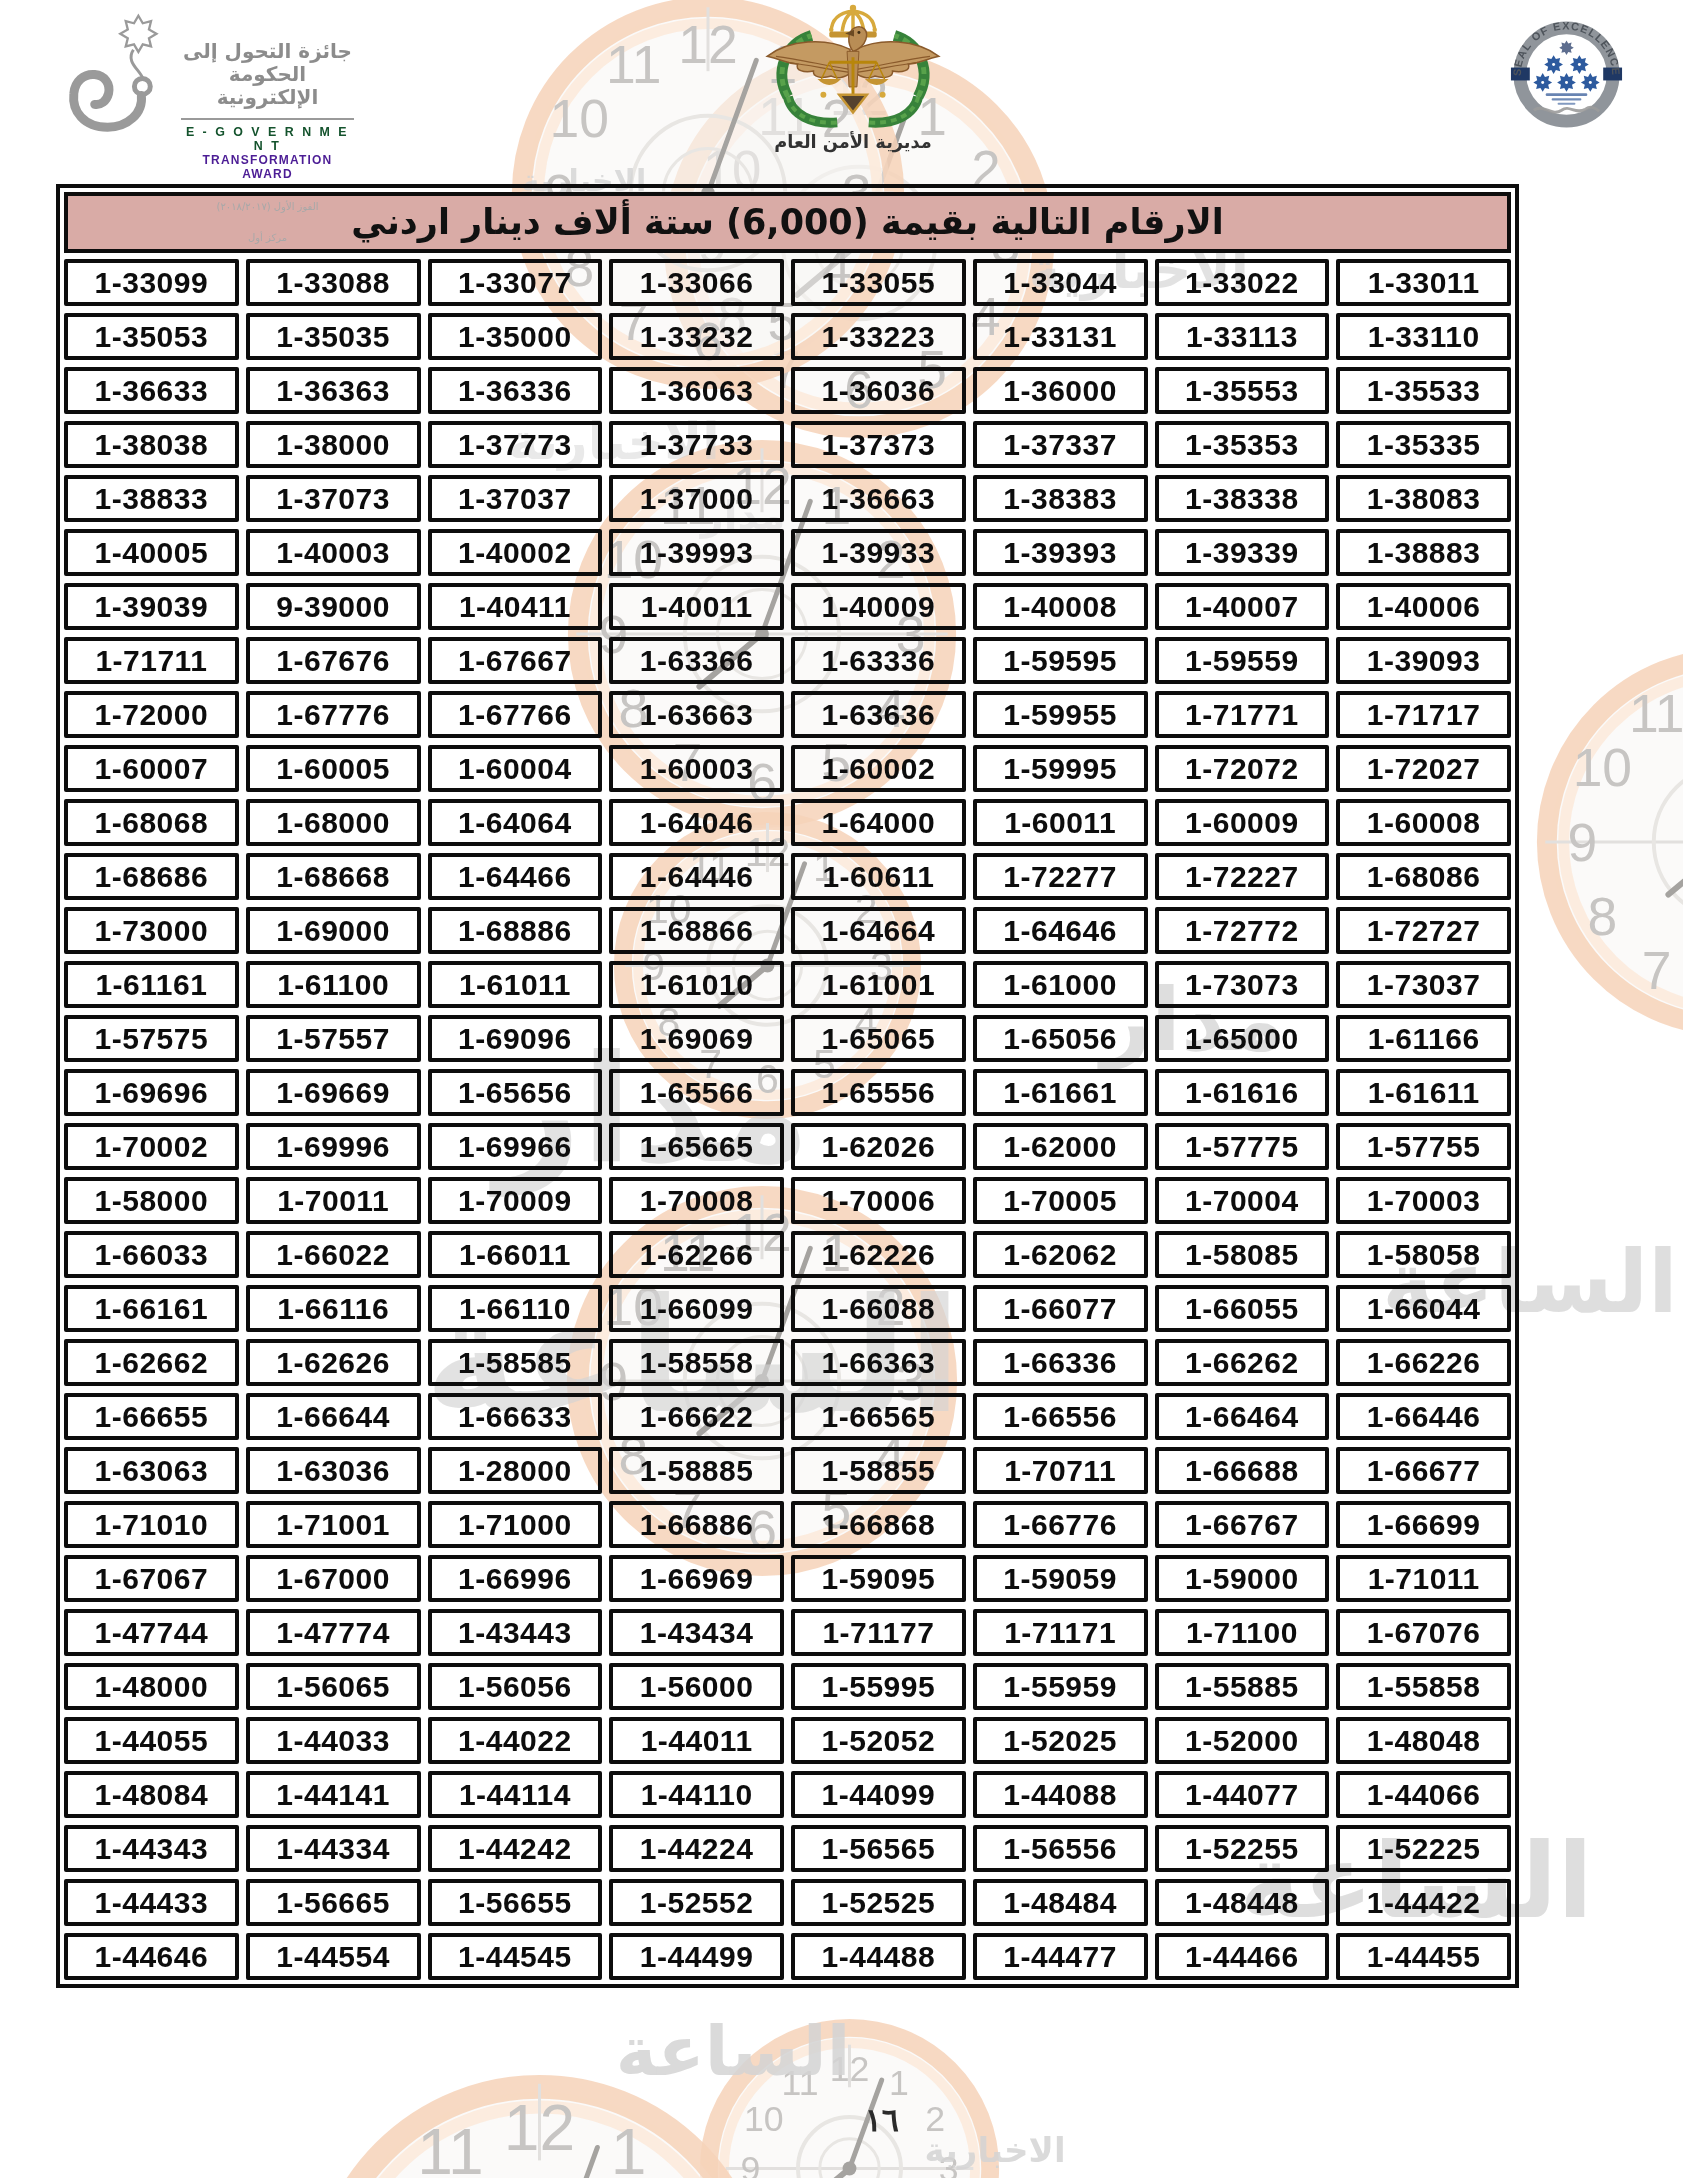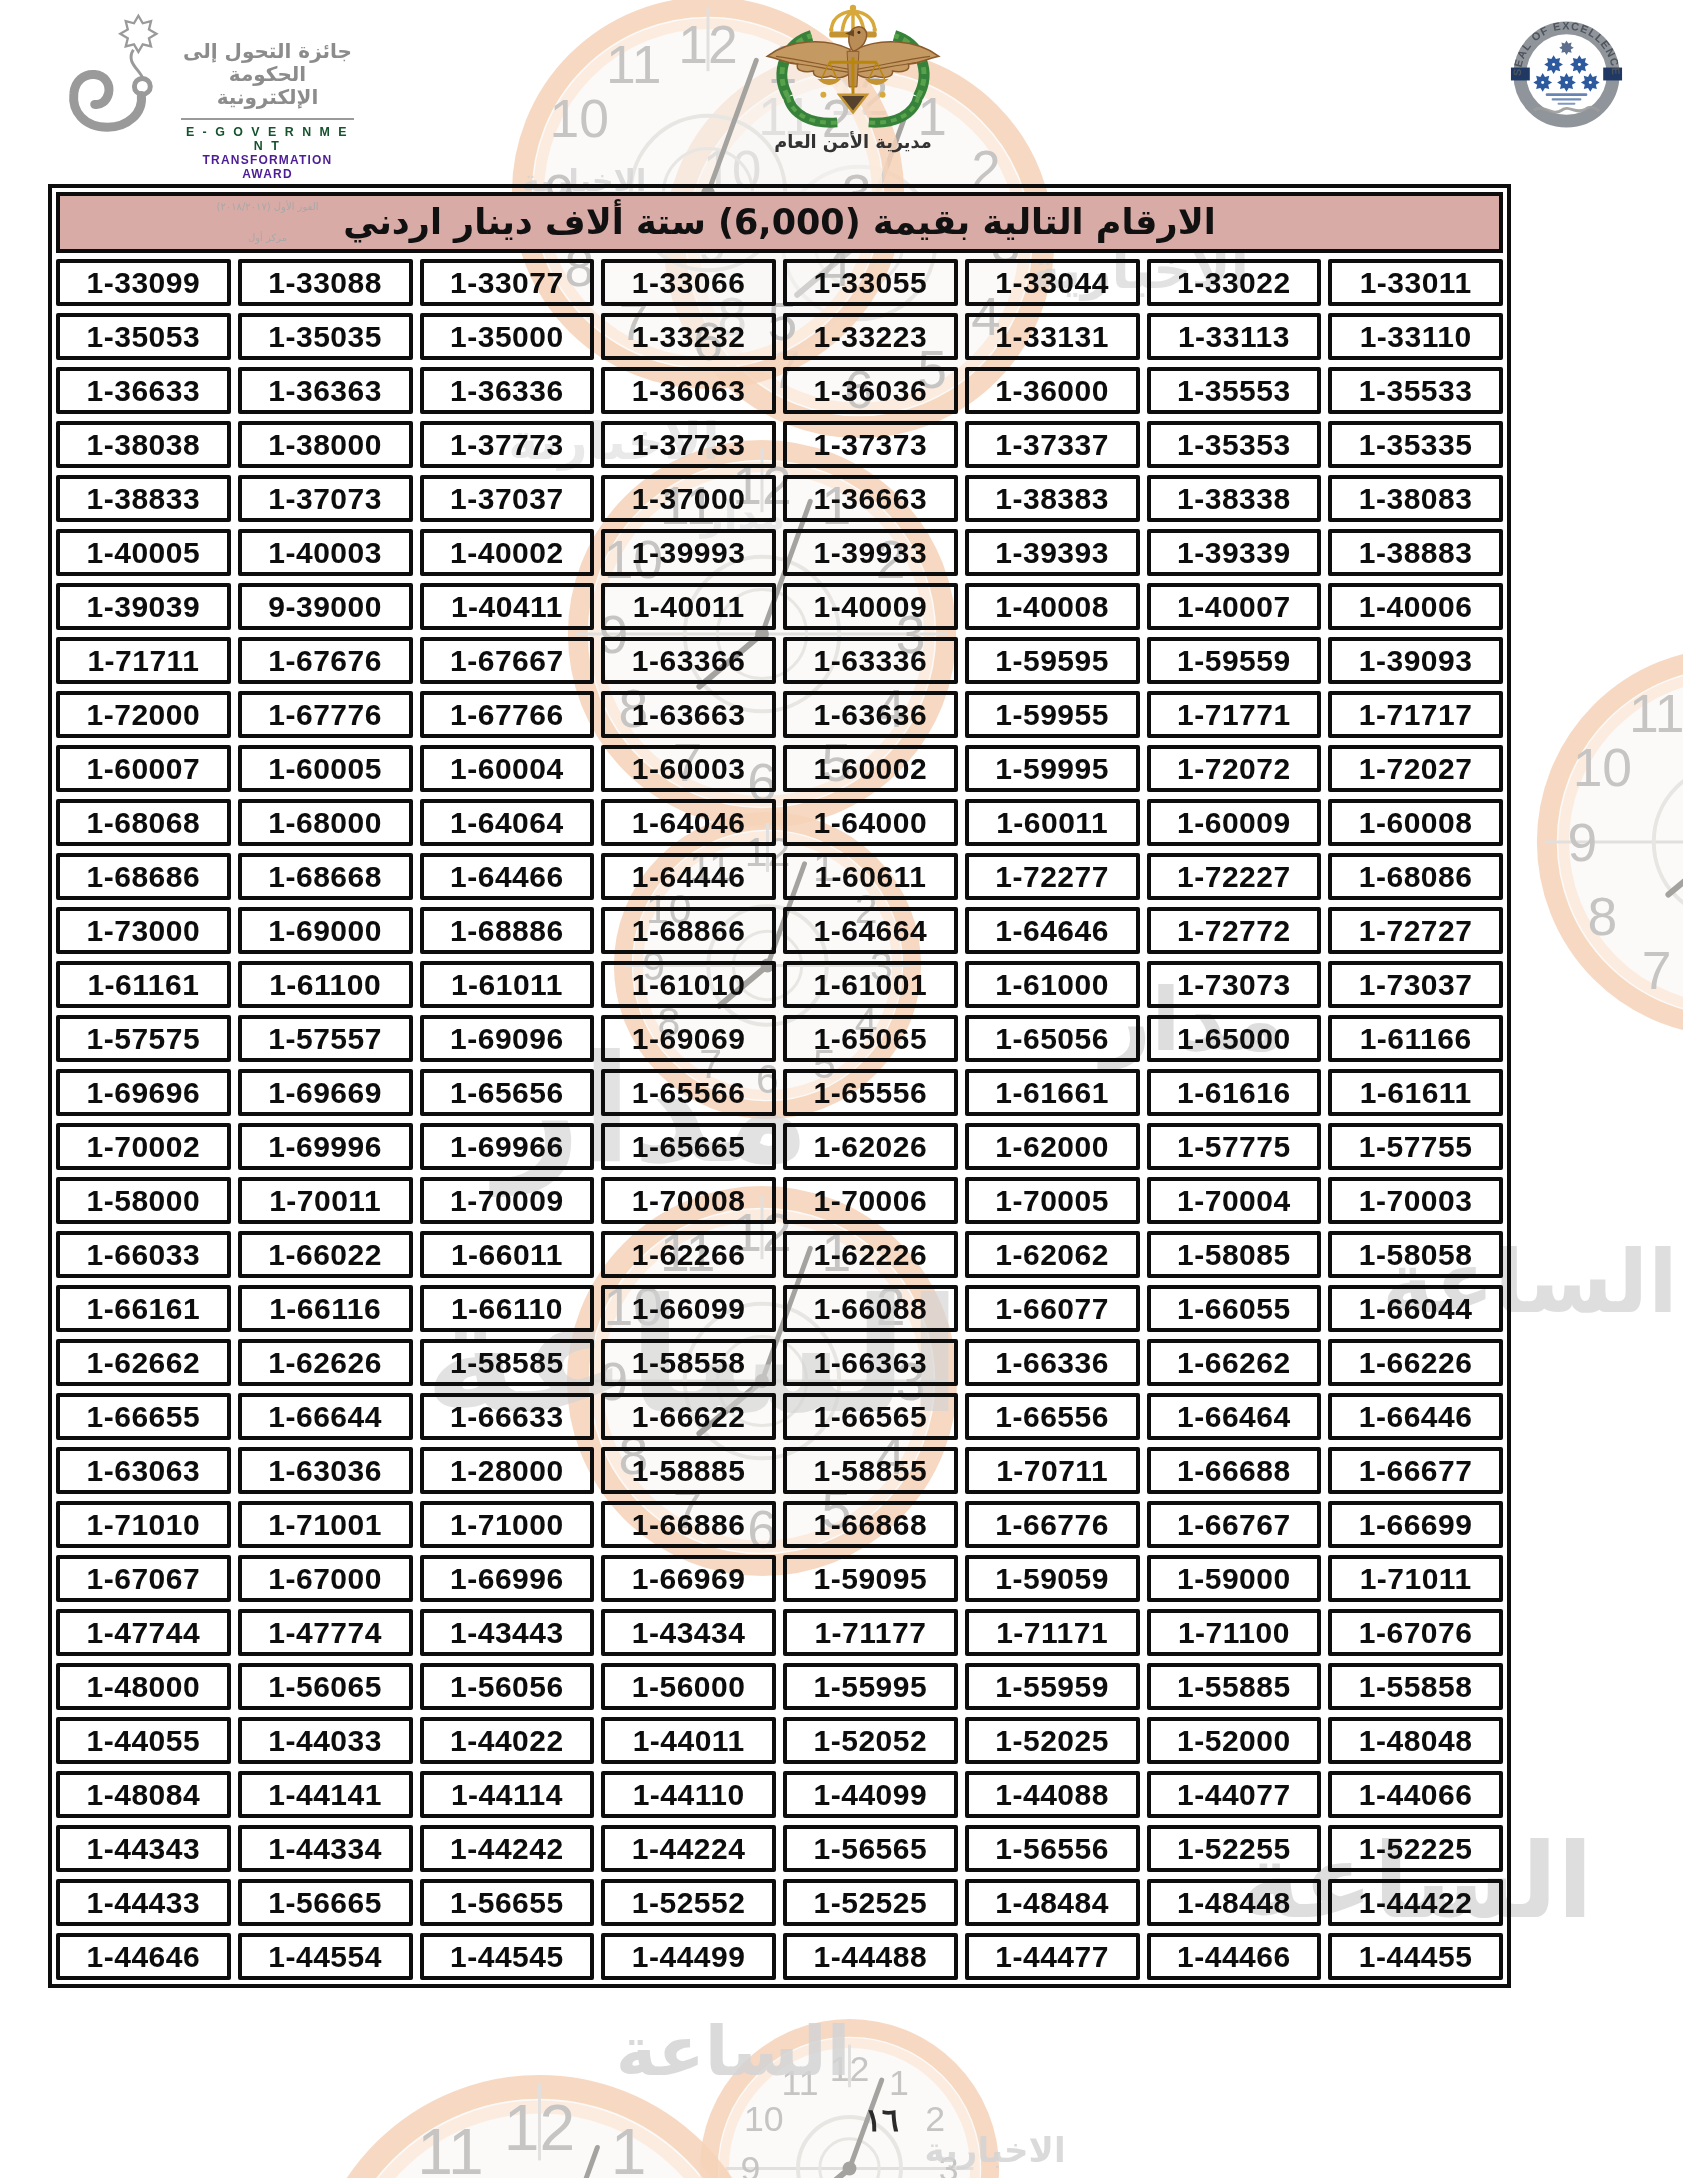--- a/index.html
+++ b/index.html
@@ -11,21 +11,21 @@
   #wm-clocks,#wm-texts{position:absolute;left:0;top:0;width:1683px;height:2178px;pointer-events:none}
   #wm-clocks{z-index:0}
   #wm-texts{z-index:1}
   .wmtext{
     position:absolute;transform:translate(-50%,-50%);
     color:#d4d4d4;font-weight:bold;white-space:nowrap;
     font-family:"DejaVu Sans",sans-serif;
   }
   
   .table-wrap{
-    position:absolute;left:48px;top:184px;width:1463px;
+    position:absolute;left:56px;top:184px;width:1463px;
     border:4px solid #0d0d0d;padding:4px;z-index:2;box-sizing:border-box;
     background:transparent;
   }
   .title-band{
     height:53px;line-height:53px;background:#d9aba6;
     border:4px solid #0d0d0d;text-align:center;
     font-weight:bold;font-size:35px;color:#111;
     font-family:"DejaVu Sans",sans-serif;margin-bottom:6px;
   }
   .grid{display:grid;grid-template-columns:repeat(8,1fr);grid-auto-rows:47px;gap:7px}

